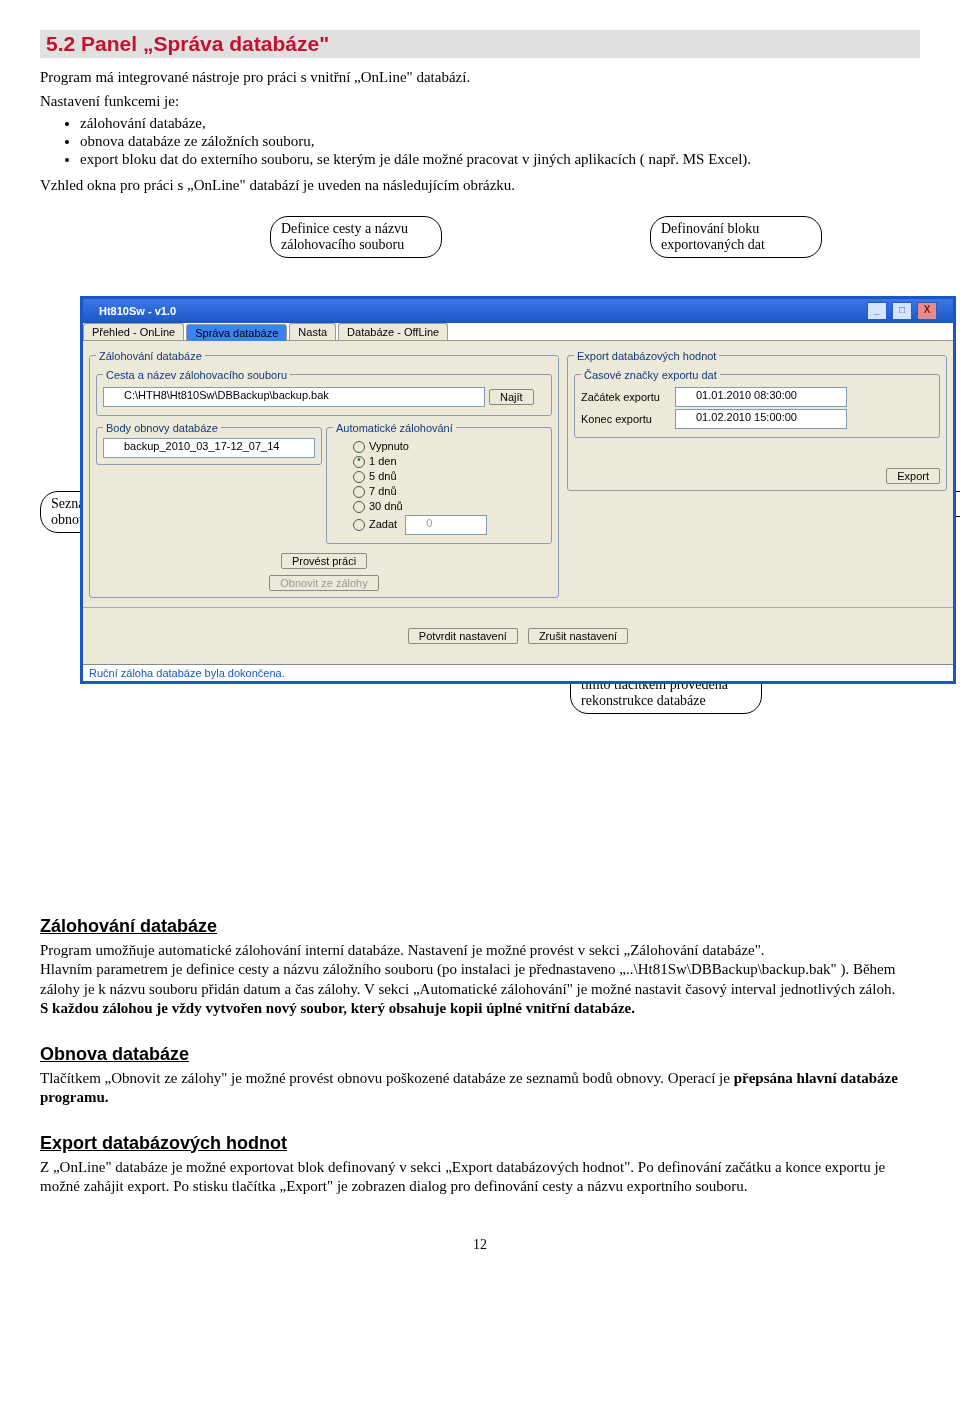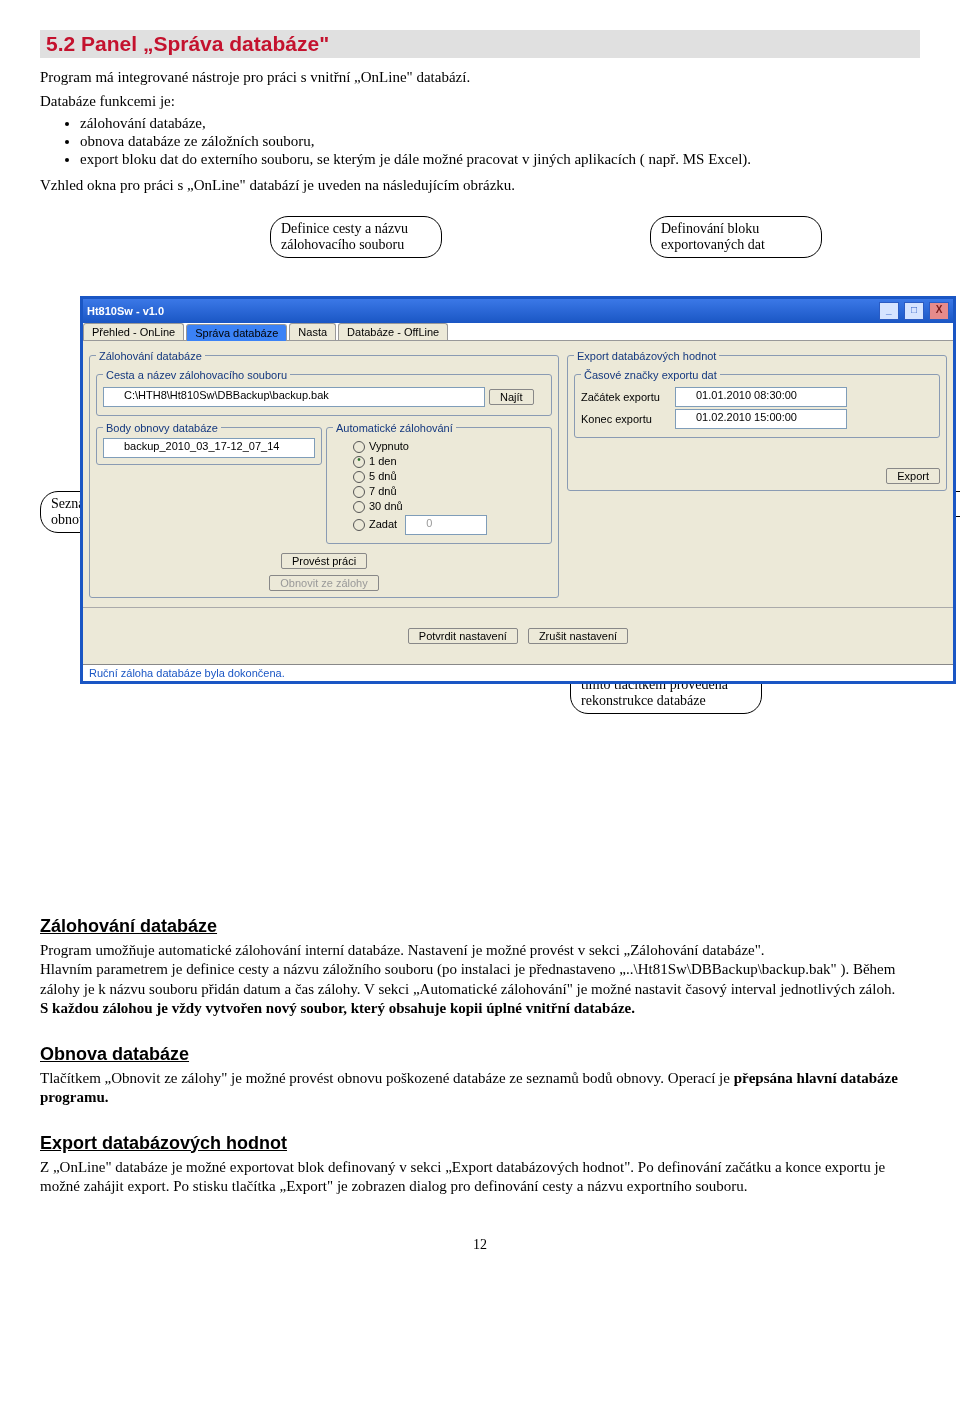--- a/index.html
+++ b/index.html
@@ -65,21 +65,21 @@
     background: #ece9d8;
     font-family: Tahoma, Arial, sans-serif;
     font-size: 11px;
   }
   .win-title {
     background: linear-gradient(#3b78e7,#1a56c4);
     color: #fff;
     display: flex;
     justify-content: space-between;
     align-items: center;
-    padding: 3px 4px;
+    padding: 3px 16px;
     font-weight: bold;
   }
   .win-title .btns span {
     display: inline-block;
     width: 18px;
     height: 16px;
     background: #d6e4ff;
     border: 1px solid #2a5bc3;
     margin-left: 2px;
     text-align: center;
@@ -187,21 +187,21 @@
 <body>
 
 <div class="section-header">
   <h2>
     <span>5.2</span>
     <span>Panel „Správa databáze"</span>
   </h2>
 </div>
 
 <p class="body-text">Program má integrované nástroje pro práci s vnitřní „OnLine" databází.</p>
-<p class="body-text">Databáze funkcemi je:</p>
+<p class="body-text">Nastavení funkcemi je:</p>
 <ul class="bullets" id="bullet-list">
     <li>zálohování databáze,</li>
     <li>obnova databáze ze záložních souboru,</li>
     <li>export bloku dat do externího souboru, se kterým je dále možné pracovat v jiných aplikacích ( např. MS Excel).</li>
   </ul>
 <p class="body-text">Vzhled okna pro práci s „OnLine" databází je uveden na následujícím obrázku.</p>
 
 <div class="figure-area">
 
   <div class="callout callout-top1">Definice cesty a názvu zálohovacího souboru</div>

